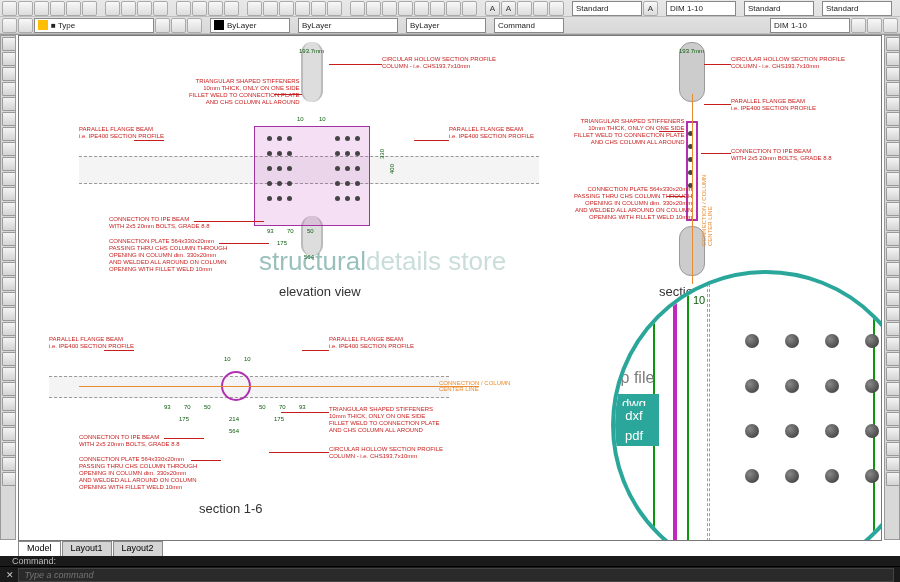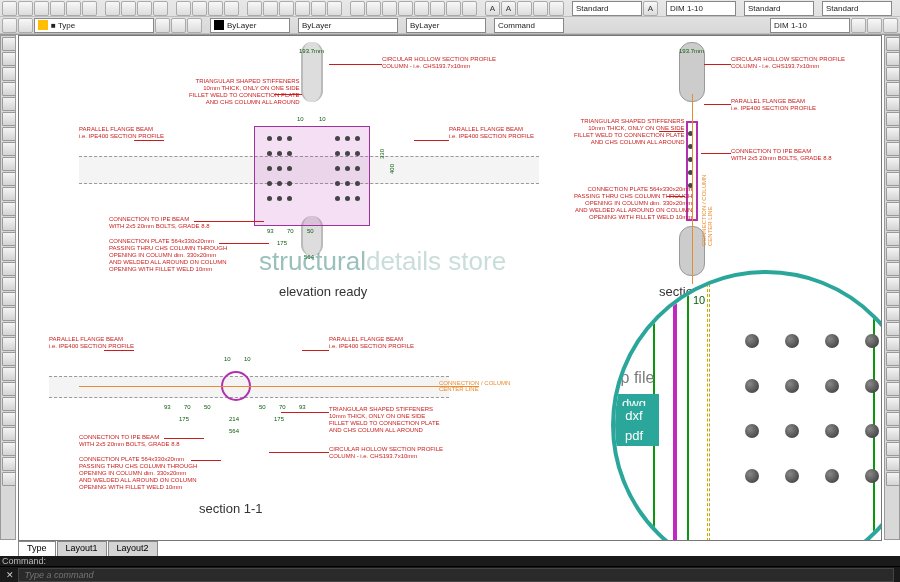--- a/index.html
+++ b/index.html
@@ -150,21 +150,21 @@
     display:flex; flex-direction:column;
   }
   .cmd-line {
     flex:1; display:flex; align-items:center; padding:0 6px;
     border-top:1px solid #000;
   }
   .cmd-input {
     flex:1; background:#2a2a2a; border:1px solid #444; color:#aaa;
     font-size:9px; padding:1px 6px; font-style:italic;
   }
-  .cmd-output { padding:0 2px; color:#bbb; }
+  .cmd-output { padding:0 12px; color:#bbb; }
 </style>
 </head>
 <body>
 
 <div class="toolbars">
   <div class="tb-row">
     <div class="tb-btn"></div>
     <div class="tb-btn"></div>
     <div class="tb-btn"></div>
     <div class="tb-btn"></div>
@@ -393,21 +393,21 @@
   <div class="dim-txt" style="left:278px; top:80px">10</div>
   <div class="dim-txt" style="left:300px; top:80px">10</div>
   <div class="dim-txt" style="left:358px; top:115px; transform:rotate(-90deg)">330</div>
   <div class="dim-txt" style="left:368px; top:130px; transform:rotate(-90deg)">400</div>
   <div class="dim-txt" style="left:248px; top:192px">93</div>
   <div class="dim-txt" style="left:268px; top:192px">70</div>
   <div class="dim-txt" style="left:288px; top:192px">50</div>
   <div class="dim-txt" style="left:258px; top:204px">175</div>
   <div class="dim-txt" style="left:285px; top:218px">564</div>
 
-  <div class="view-label" style="left:260px; top:248px">elevation ready</div>
+  <div class="view-label" style="left:260px; top:248px">elevation view</div>
 
   <div class="sec22-col" style="left:660px; top:6px; height:60px"></div>
   <div class="sec22-col" style="left:660px; top:190px; height:50px"></div>
   <div class="sec22-conn" style="left:667px; top:85px; height:100px"></div>
   <div class="bolt-s" style="left:669px; top:95px"></div>
   <div class="bolt-s" style="left:669px; top:108px"></div>
   <div class="bolt-s" style="left:669px; top:121px"></div>
   <div class="bolt-s" style="left:669px; top:134px"></div>
   <div class="bolt-s" style="left:669px; top:147px"></div>
 
@@ -478,21 +478,21 @@
   <div class="dim-txt" style="left:165px; top:368px">70</div>
   <div class="dim-txt" style="left:185px; top:368px">50</div>
   <div class="dim-txt" style="left:240px; top:368px">50</div>
   <div class="dim-txt" style="left:260px; top:368px">70</div>
   <div class="dim-txt" style="left:280px; top:368px">93</div>
   <div class="dim-txt" style="left:160px; top:380px">175</div>
   <div class="dim-txt" style="left:255px; top:380px">175</div>
   <div class="dim-txt" style="left:210px; top:380px">214</div>
   <div class="dim-txt" style="left:210px; top:392px">564</div>
 
-  <div class="view-label" style="left:180px; top:465px">section 1-1</div>
+  <div class="view-label" style="left:180px; top:465px">section 1-6</div>
 
   <div class="watermark">
     <b>structural</b><span>details store</span>
   </div>
 
   <div class="zoom-circle">
     <div class="zoom-inner">
       <div class="stripe g1"></div>
       <div class="stripe m1"></div>
       <div class="stripe g2"></div>
@@ -519,21 +519,21 @@
 
       <div class="zip-lbl" style="left:-6px; top:95px">zip file</div>
       <div class="fmt-tag" style="left:-6px; top:120px">dwg</div>
       <div class="fmt-tag" style="left:-6px; top:132px">dxf</div>
       <div class="fmt-tag" style="left:-6px; top:152px">pdf</div>
     </div>
   </div>
 </div>
 
 <div class="tabs">
-  <div class="tab active">Type</div>
+  <div class="tab active">Model</div>
   <div class="tab">Layout1</div>
   <div class="tab">Layout2</div>
 </div>
 
 <div class="cmd-area">
   <div class="cmd-output">Command:</div>
   <div class="cmd-line">
     <span style="margin-right:4px">✕</span>
     <input class="cmd-input" placeholder="Type a command" style="">
   </div>

